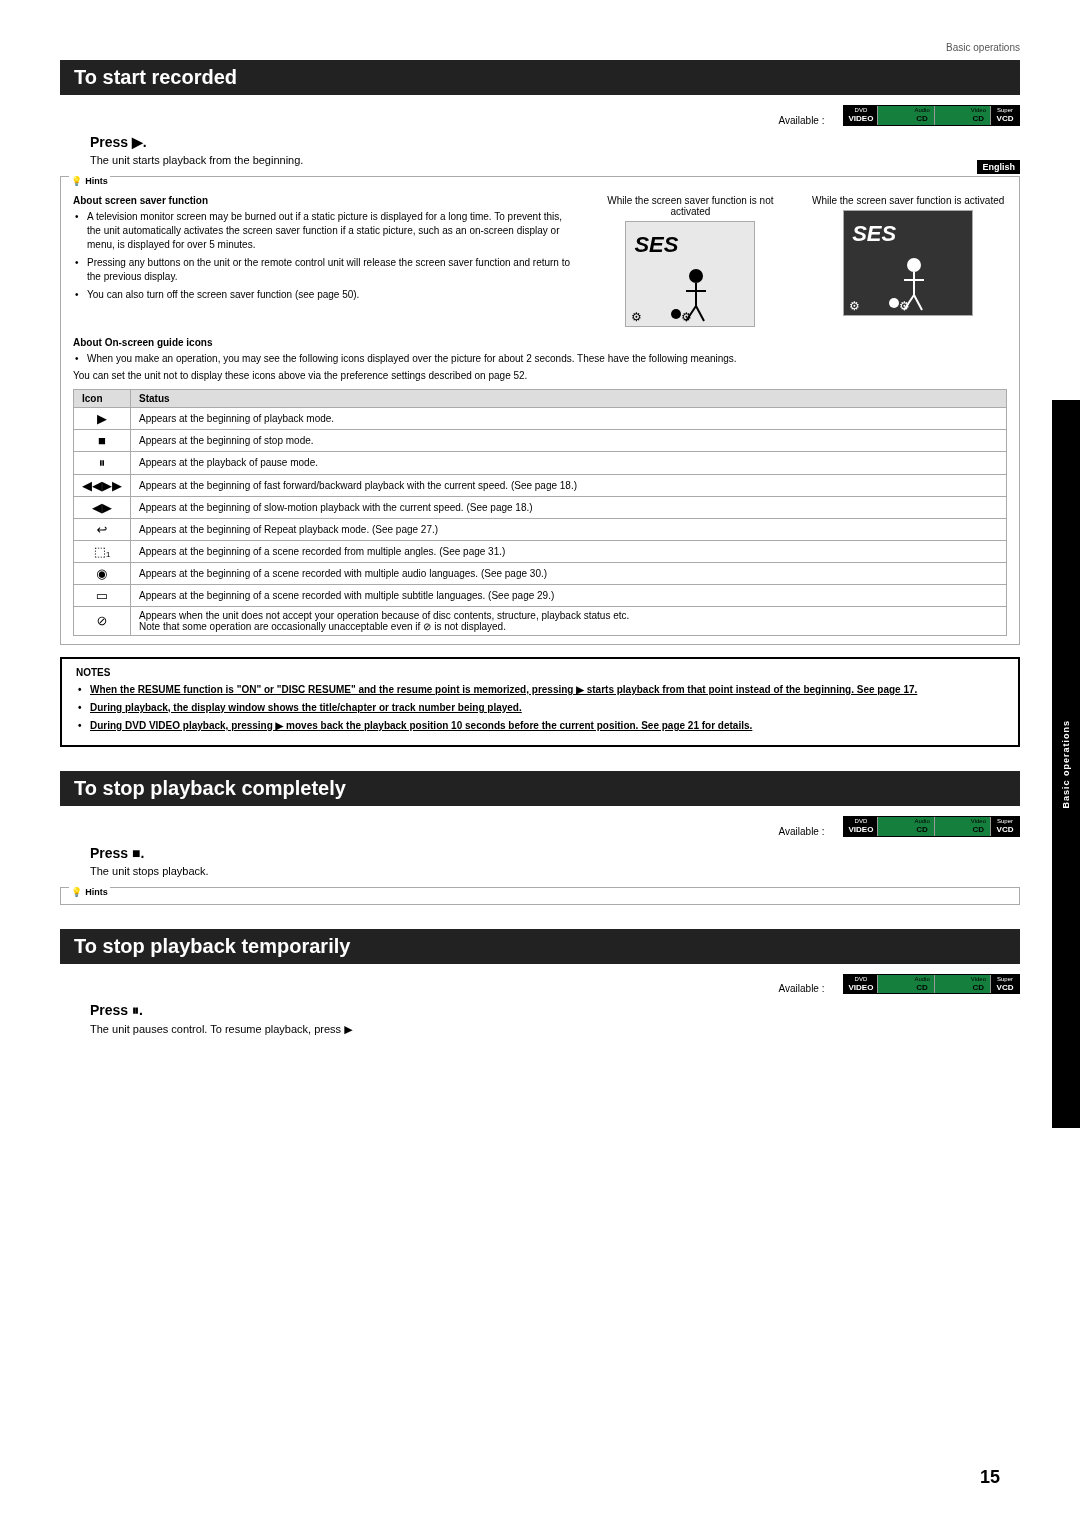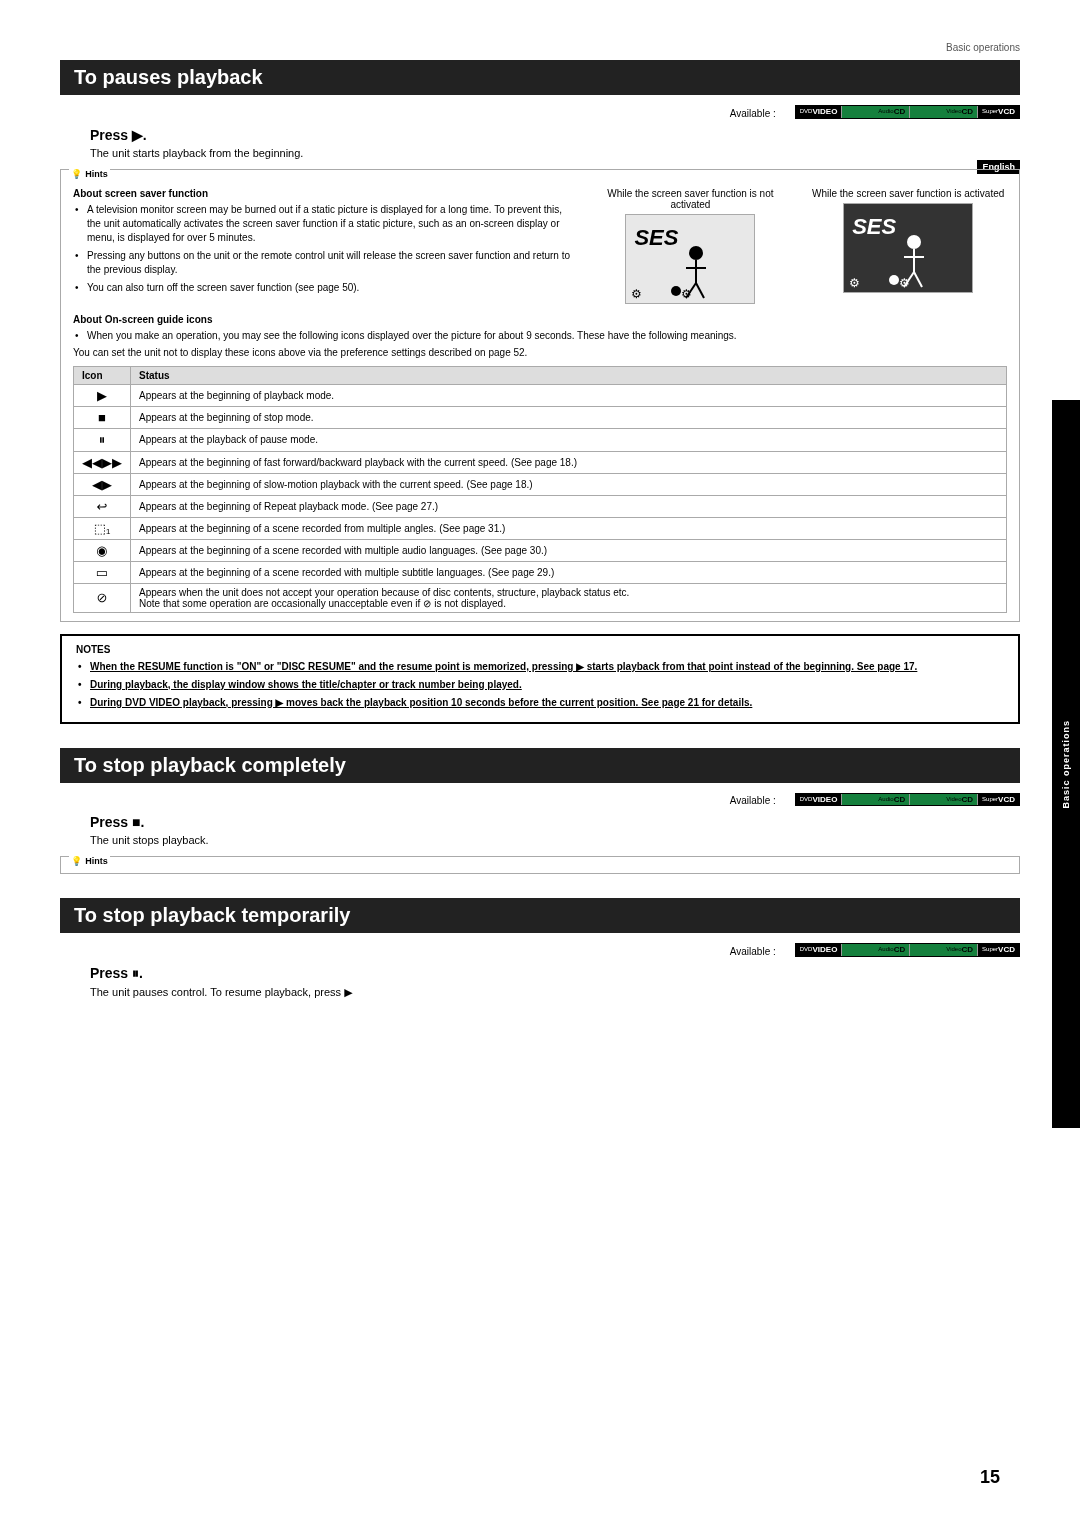--- a/index.html
+++ b/index.html
@@ -95,21 +95,21 @@
     .screen-saver-col {
       flex: 1;
       text-align: center;
     }
     .screen-saver-label {
       font-size: 10px;
       margin-bottom: 4px;
     }
     .screen-saver-img {
       width: 130px;
-      height: 90px;
+      height: 106px;
       border: 1px solid #aaa;
       display: flex;
       align-items: center;
       justify-content: center;
       background: #e8e8e8;
       position: relative;
       overflow: hidden;
       margin: 0 auto;
     }
     .screen-saver-img.dark {
@@ -236,21 +236,21 @@
       margin-top: 24px;
     }
 
     
     .disc-group {
       display: flex;
       border: 1px solid #000;
     }
     .disc-item {
       display: flex;
-      flex-direction: row;
+      flex-direction: column;
       align-items: center;
       padding: 1px 4px;
       font-size: 7px;
       font-weight: bold;
       line-height: 1.2;
       border-right: 1px solid #999;
       min-width: 28px;
     }
     .disc-item:last-child { border-right: none; }
     .disc-item.dark-bg { background: #000; color: #fff; }
@@ -269,21 +269,21 @@
   </style>
 </head>
 <body>
 <div class="page">
 
   <div class="top-label">Basic operations</div>
 
   <div class="english-badge">English</div>
 
   <div>
-    <div class="section-title">To pauses playback</div>
+    <div class="section-title">To start recorded</div>
 
     <div class="available-row">
       <span>Available :</span>
       <div class="disc-group">
         <div class="disc-item dark-bg">
           <span class="top-text">DVD</span>
           <span class="bot-text">VIDEO</span>
         </div>
         <div class="disc-item light-bg">
           <span class="top-text">Audio</span>
@@ -353,21 +353,21 @@
                   <text x="55" y="65" font-size="12" fill="#fff">⚙</text>
                 </svg>
               </div>
             </div>
           </div>
         </div>
 
         <div class="about-section">
           <div class="about-title">About On-screen guide icons</div>
           <ul class="bullet-list">
-            <li>When you make an operation, you may see the following icons displayed over the picture for about 9 seconds. These have the following meanings.</li>
+            <li>When you make an operation, you may see the following icons displayed over the picture for about 2 seconds. These have the following meanings.</li>
           </ul>
           <div style="font-size:10px; margin: 4px 0 6px 0;">You can set the unit not to display these icons above via the preference settings described on page 52.</div>
 
           <table class="guide-table">
             <thead>
               <tr>
                 <th>Icon</th>
                 <th>Status</th>
               </tr>
             </thead>

